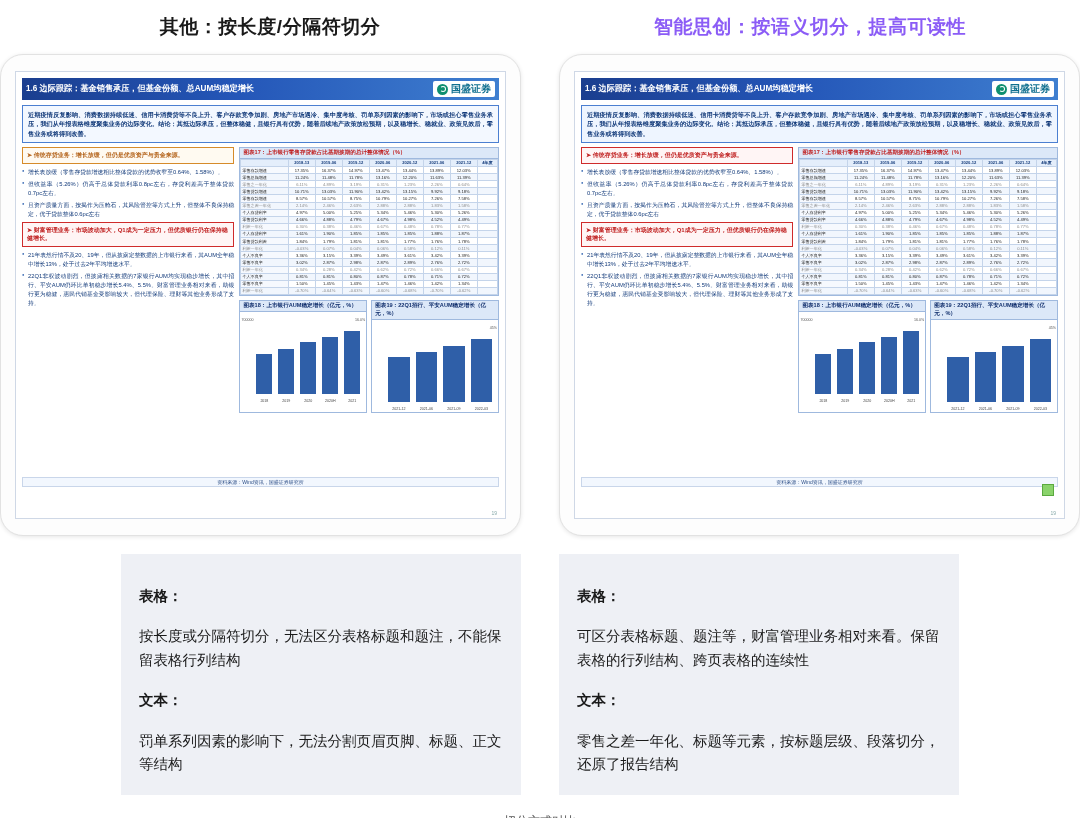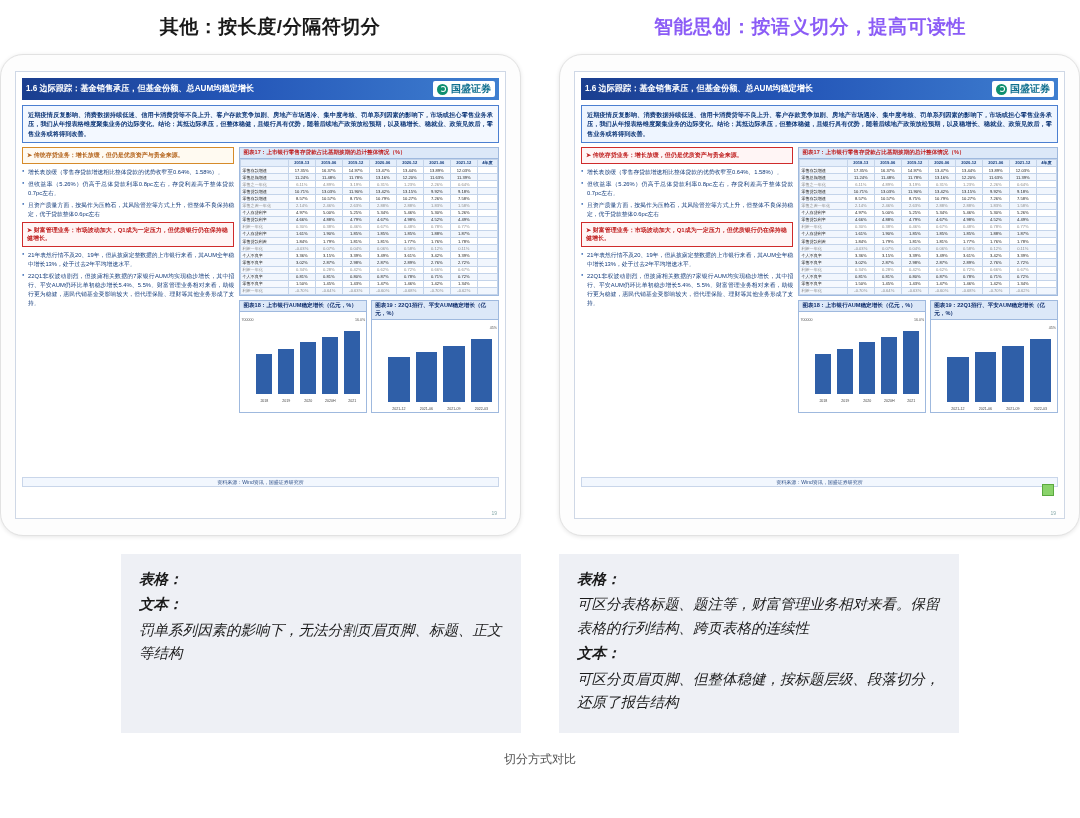--- a/index.html
+++ b/index.html
@@ -106,21 +106,21 @@
   .panels { display:flex; justify-content:center; gap:38px; margin-top:18px; }
   .panel {
     width:400px; min-height:172px;
     background:#eef0f5;
     padding:14px 18px 16px 18px;
     font-size:14.5px;
     line-height:1.62;
     color:#1a1a1a;
   }
   .panel .lbl { font-weight:bold; }
-  .panel p { margin:0 0 2px 0;font-style:italic; }
+  .panel p { margin:17px 0 2px 0; }
 
   .footer-caption { text-align:center; margin-top:18px; font-size:12px; color:#555; }
 
   .greenmark{position:absolute;right:10px;bottom:22px;width:12px;height:12px;background:#8ad36b;border:1px solid #5aa93f;}
 </style>
 </head>
 <body>
 
 <div class="page">
 
@@ -732,25 +732,26 @@
         <div class="source">资料来源：Wind资讯，国盛证券研究所</div>
         <div class="greenmark"></div>
         <div class="pagenum">19</div>
       </div>
     </div>
   </div>
 
   <div class="panels">
     <div class="panel">
       <p class="lbl">表格：</p>
+      <p>按长度或分隔符切分，无法区分表格标题和题注，不能保留表格行列结构</p>
       <p class="lbl">文本：</p>
       <p>罚单系列因素的影响下，无法分割页眉页脚、标题、正文等结构</p>
     </div>
     <div class="panel">
       <p class="lbl">表格：</p>
       <p>可区分表格标题、题注等，财富管理业务相对来看。保留表格的行列结构、跨页表格的连续性</p>
       <p class="lbl">文本：</p>
-      <p>可区分页眉页脚、但整体稳健，按标题层级、段落切分，还原了报告结构</p>
+      <p>零售之差一年化、标题等元素，按标题层级、段落切分，还原了报告结构</p>
     </div>
   </div>
 
   <div class="footer-caption">切分方式对比</div>
 </div>
 
 </body></html>

